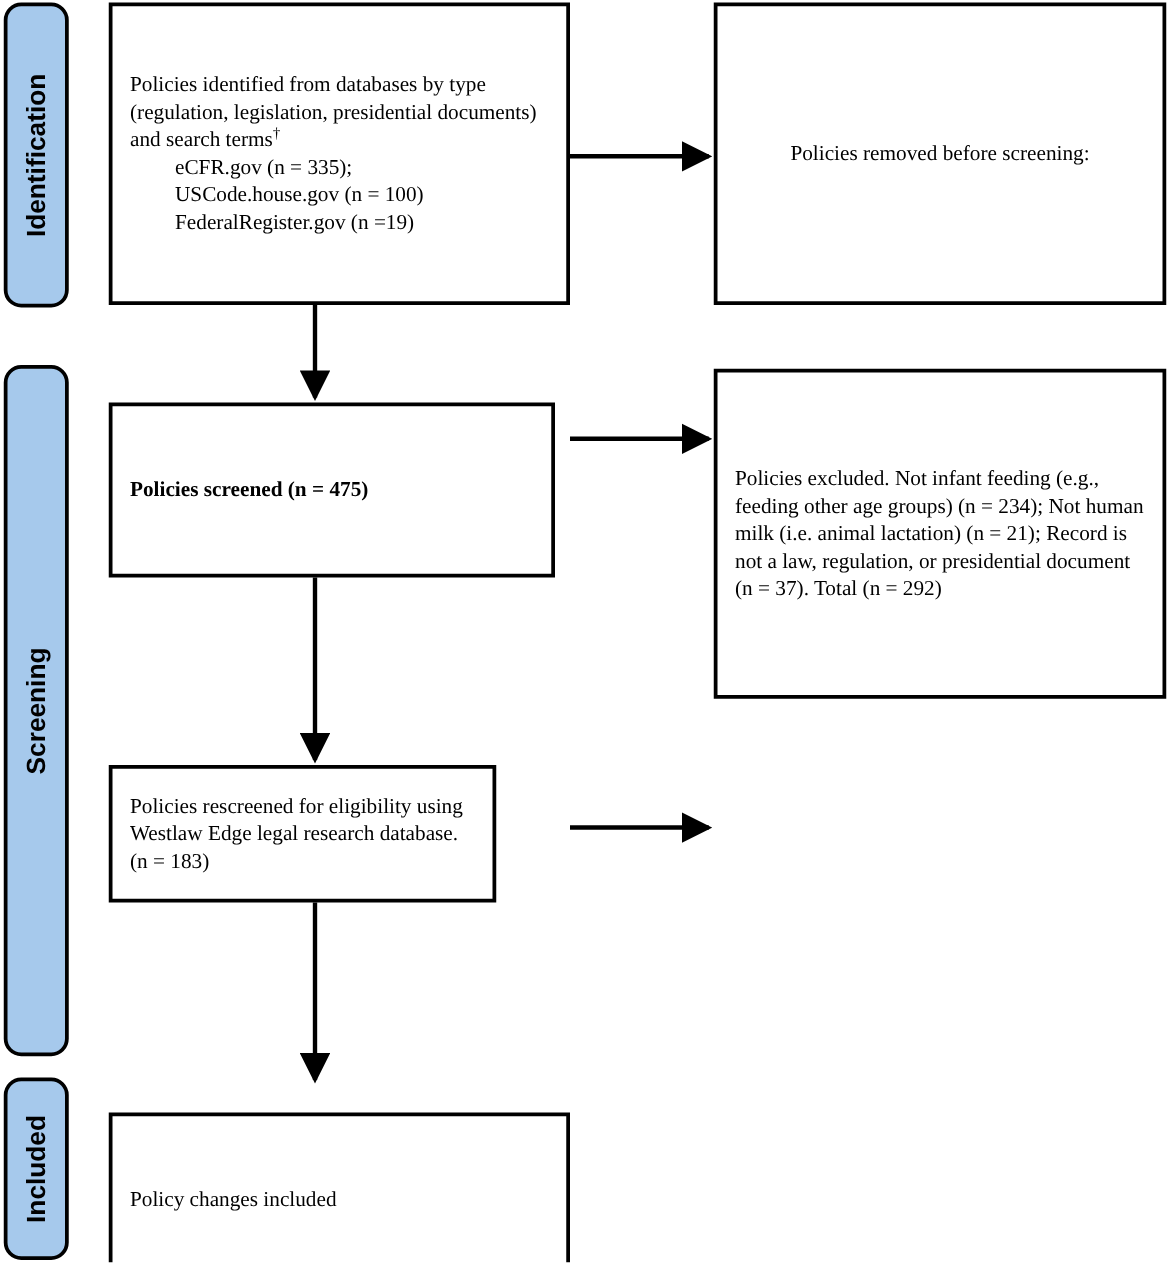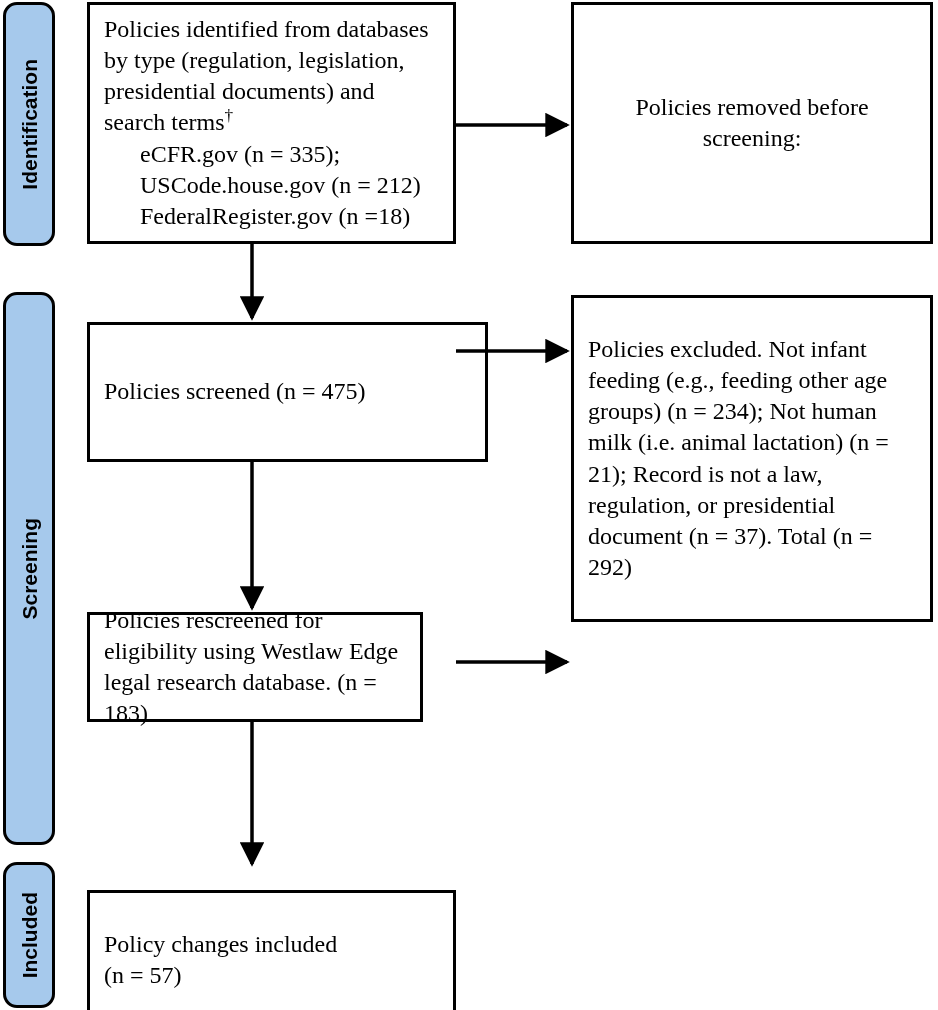--- a/index.html
+++ b/index.html
@@ -53,39 +53,39 @@
     position: absolute;
     background: #ffffff;
     border: 3px solid #000000;
     box-sizing: border-box;
     padding: 10px 14px;
     display: flex;
     flex-direction: column;
     justify-content: center;
   }
   .flow-box .box-text {
-    font-size: 24px;
+    font-size: 17px;
     line-height: 1.30;
     color: #000000;
     white-space: pre-wrap;
   }
   .flow-box .box-text.indented {
     padding-left: 36px;
   }
   .flow-box .box-text.centered {
     text-align: center;
   }
 
   #box-identified     { left: 87px; top: 2px;   width: 369px; height: 242px; }
-  #box-screened       { left: 87px; top: 322px; width: 401px; height: 140px; }
-  #box-rescreened     { left: 87px; top: 612px; width: 336px; height: 110px; }
+  #box-screened       { left: 87px; top: 322px; width: 357px; height: 140px; font-weight: bold; }
+  #box-rescreened     { left: 87px; top: 612px; width: 310px; height: 110px; }
   #box-included       { left: 87px; top: 868px; width: 369px; height: 140px; margin-top: 22px; }
 
   #box-duplicates     { left: 571px; top: 2px;   width: 362px; height: 242px; }
-  #box-excluded-screen{ left: 571px; top: 295px; width: 362px; height: 327px; }
+  #box-excluded-screen{ left: 571px; top: 295px; width: 362px; height: 264px; }
   #box-excluded-elig  { left: 571px; top: 613px; width: 362px; height: 178px; }
 
   #box-identified .box-text,
   #box-screened .box-text,
   #box-rescreened .box-text,
   #box-included .box-text,
   #box-excluded-screen .box-text,
   #box-excluded-elig .box-text { text-align: left; }
 
   
@@ -117,35 +117,34 @@
     <span class="stage-label">Screening</span>
   </div>
 
   <div class="stage-bar" id="stage-included">
     <span class="stage-label">Included</span>
   </div>
 
   <div class="flow-box" id="box-identified">
     <div class="box-text"><span>Policies identified from databases by type (regulation, legislation, presidential documents) and search terms</span><span class="sup-dagger">†</span></div>
     <div class="box-text indented">eCFR.gov (n = 335);</div>
-    <div class="box-text indented">USCode.house.gov (n = 212)</div>
-    <div class="box-text indented">FederalRegister.gov (n =18)</div>
+    <div class="box-text indented">USCode.house.gov (n = 100)</div>
+    <div class="box-text indented">FederalRegister.gov (n =19)</div>
   </div>
 
   <div class="flow-box" id="box-screened">
     <div class="box-text">Policies screened (n = 475)</div>
   </div>
 
   <div class="flow-box" id="box-rescreened">
     <div class="box-text">Policies rescreened for eligibility using Westlaw Edge legal research database. (n = 183)</div>
   </div>
 
   <div class="flow-box" id="box-included">
     <div class="box-text">Policy changes included</div>
-    <div class="box-text">(n = 57)</div>
   </div>
 
   <div class="flow-box" id="box-duplicates">
     <div class="box-text centered">Policies removed before screening:</div>
   </div>
 
   <div class="flow-box" id="box-excluded-screen">
     <div class="box-text">Policies excluded. Not infant feeding (e.g., feeding other age groups) (n = 234); Not human milk (i.e. animal lactation) (n = 21); Record is not a law, regulation, or presidential document (n = 37). Total (n = 292)</div>
   </div>
 

